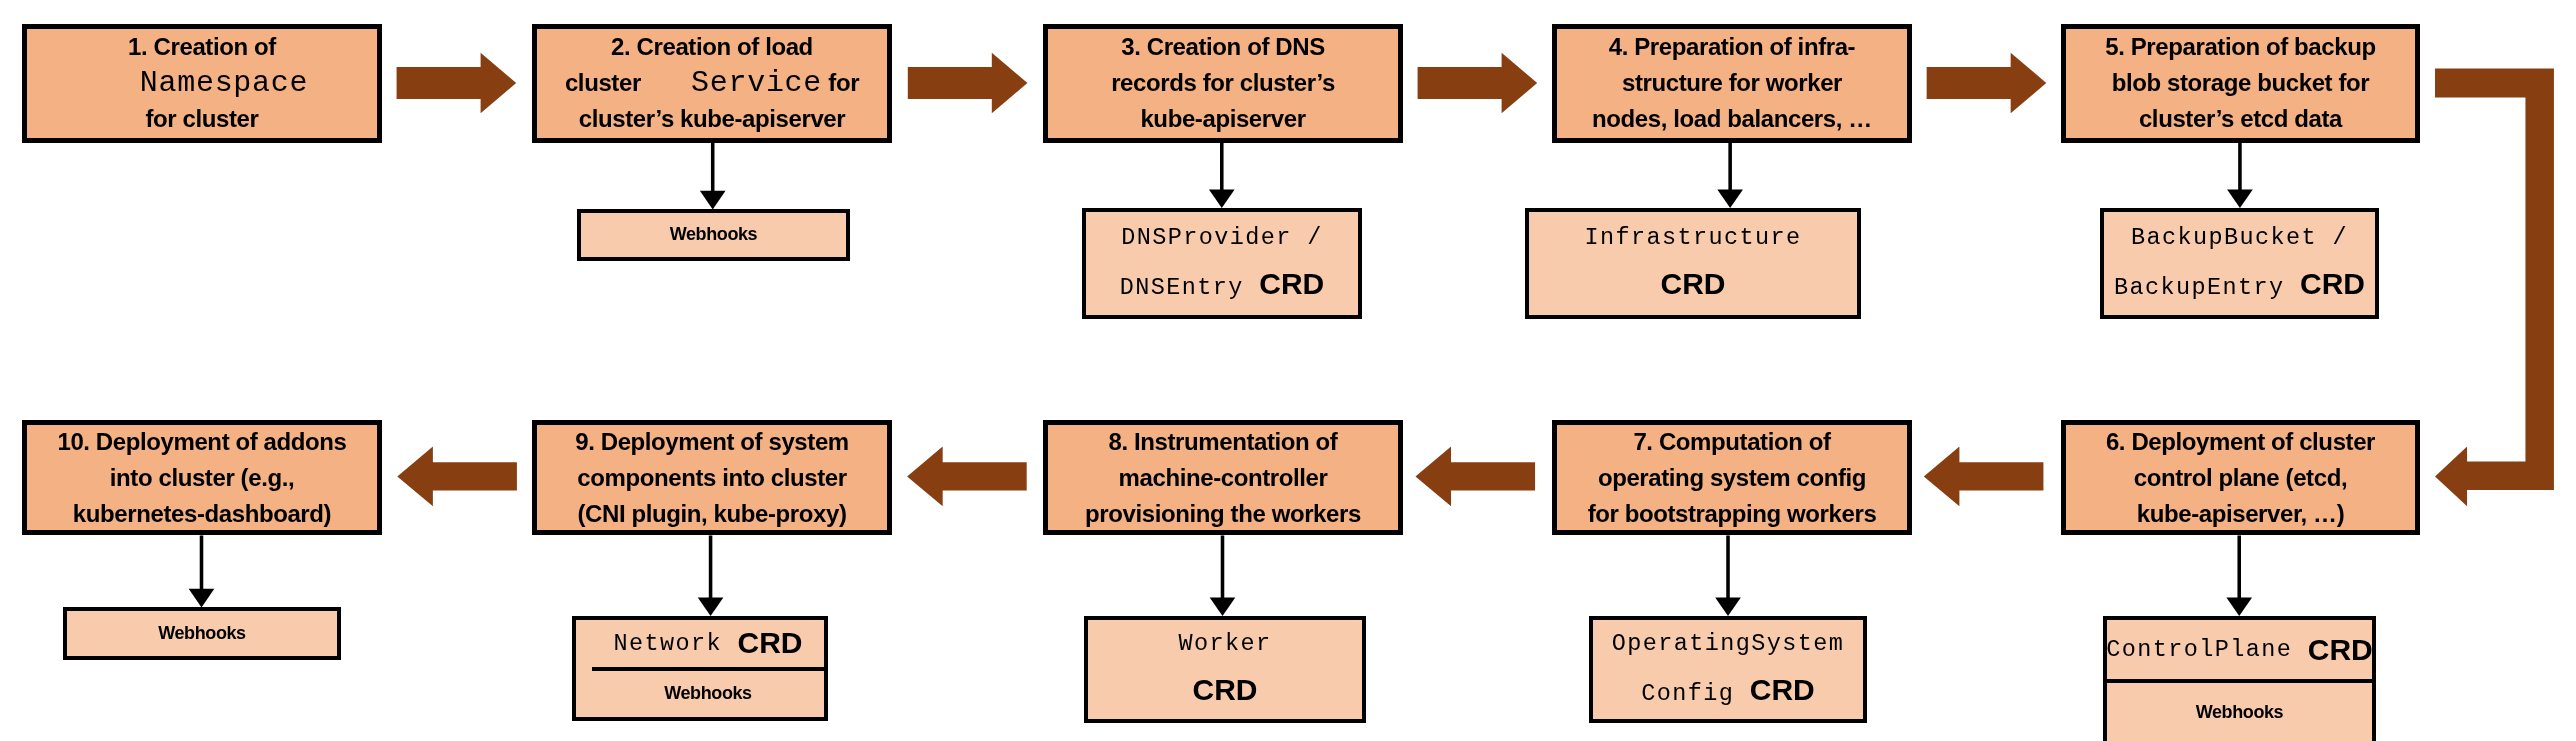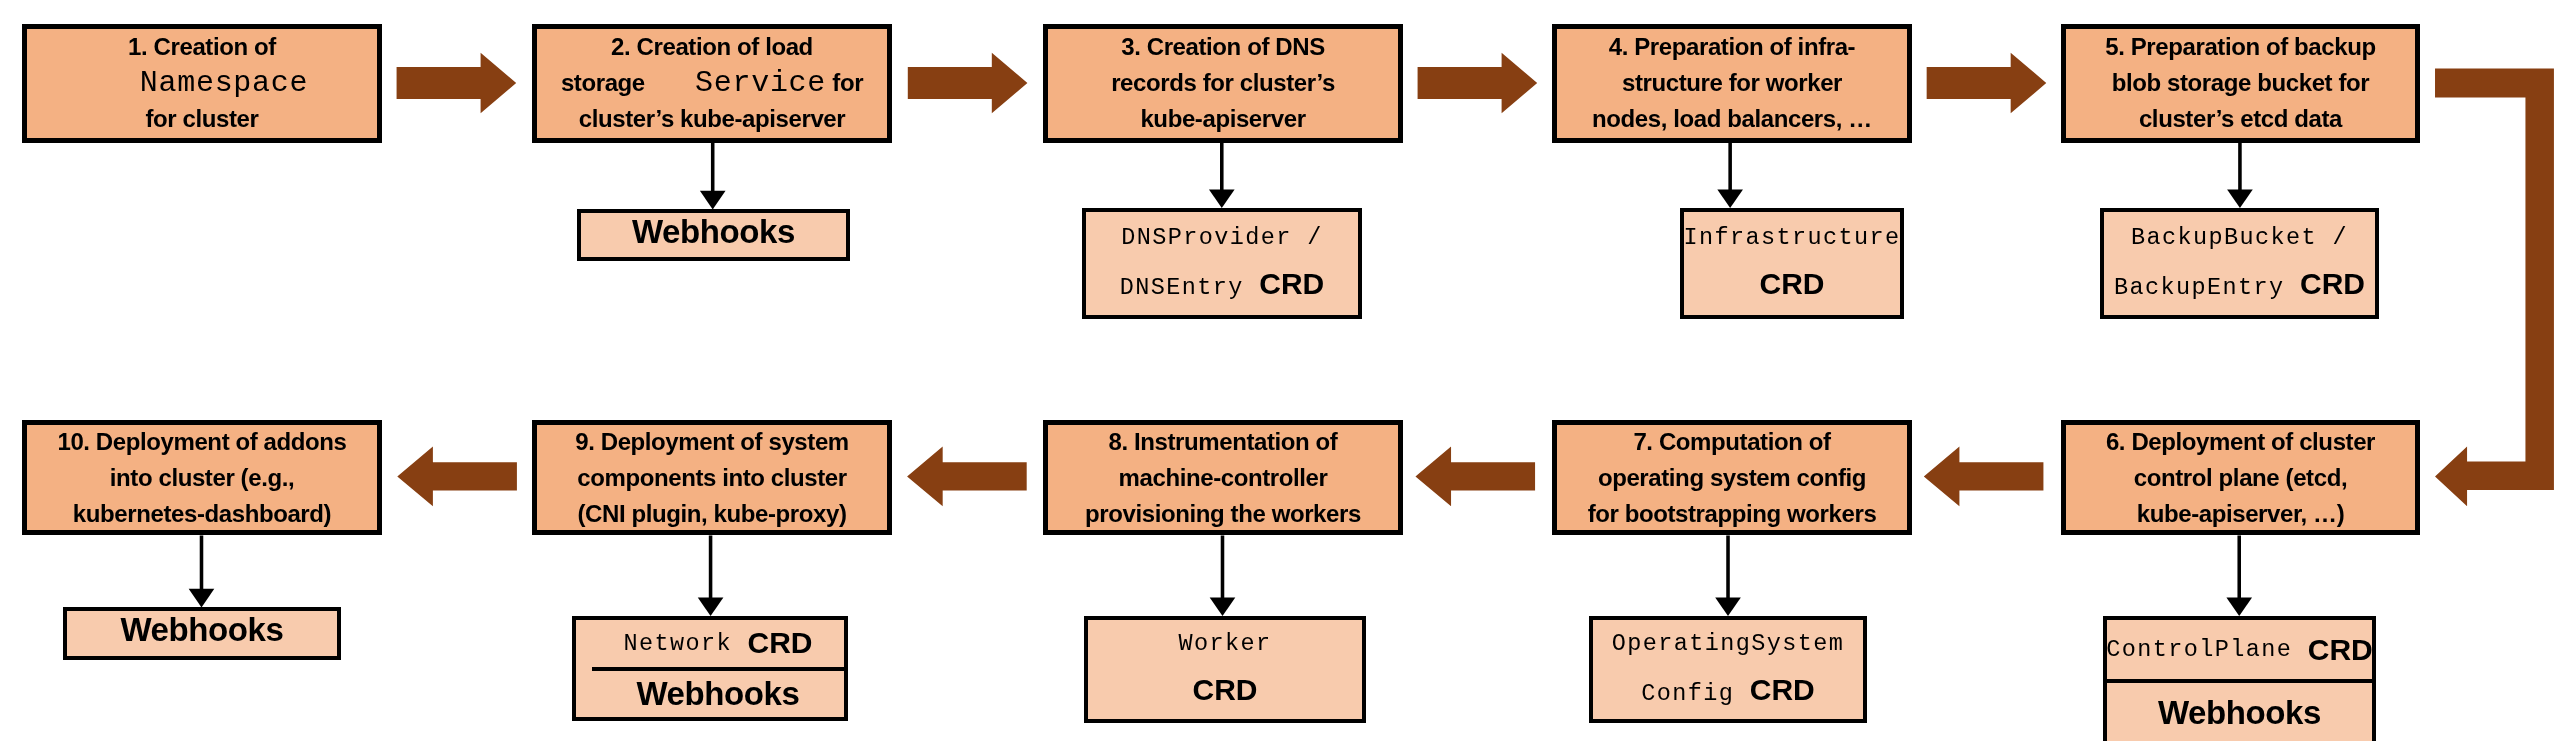--- a/index.html
+++ b/index.html
@@ -47,40 +47,40 @@
   .stack .row + .row{border-top:4.3px solid var(--border-color);}
 
   .seg{white-space:pre;}
   .mono{
     font-family:"Liberation Mono","DejaVu Sans Mono",monospace;
     font-weight:normal;
   }
   .main-box .mono{font-size:30px;letter-spacing:0.7px;margin-left:44px;}
   .sub-box .mono{font-size:23.5px;letter-spacing:1.4px;}
   .crd{font-weight:bold;font-size:30px;letter-spacing:0;font-family:"Liberation Sans",sans-serif;}
-  .wh{font-weight:bold;font-size:33px;letter-spacing:-0.4px;}
+  .wh{font-weight:bold;font-size:18px;letter-spacing:-0.4px;}
   .sline{line-height:44px;}
 
   
   .cA{left:22px;width:360px;}
   .cB{left:532px;width:360px;}
   .cC{left:1043px;width:360px;}
   .cD{left:1552px;width:360px;}
   .cE{left:2061px;width:359px;}
   
   .r1{top:23.5px;height:119px;}
   .r2{top:420px;height:115px;}
 
   
   .sub-b-top{left:577px;top:209px;width:273px;height:52px;}
   .sub-c-top{left:1082px;top:208px;width:280px;height:111px;}
-  .sub-d-top{left:1680px;top:208px;width:224px;height:111px;}
+  .sub-d-top{left:1525px;top:208px;width:336px;height:111px;}
   .sub-e-top{left:2100px;top:208px;width:279px;height:111px;}
   .sub-a-bot{left:63px;top:607px;width:278px;height:53px;}
-  .sub-b-bot{left:572px;top:616px;width:276px;height:105px;padding-left:16px;}
+  .sub-b-bot{left:572px;top:616px;width:256px;height:105px;padding-left:16px;}
   .sub-c-bot{left:1084px;top:616px;width:282px;height:107px;}
   .sub-d-bot{left:1589px;top:616px;width:278px;height:107px;}
   .sub-e-bot{left:2103px;top:616px;width:273px;height:130px;}
 </style>
 </head>
 <body>
 
 <div id="canvas">
 
   <svg id="arrow-layer" viewBox="0 0 3618 1042" xmlns="http://www.w3.org/2000/svg">
@@ -119,21 +119,21 @@
   </svg>
 
   <div class="main-box cA r1">
     <div class="line"><span class="seg">1. Creation of</span></div>
     <div class="line"><span class="seg mono">Namespace</span></div>
     <div class="line"><span class="seg">for cluster</span></div>
   </div>
 
   <div class="main-box cB r1">
     <div class="line"><span class="seg">2. Creation of load</span></div>
-    <div class="line"><span class="seg">storage </span><span class="seg mono">Service</span><span class="seg"> for</span></div>
+    <div class="line"><span class="seg">cluster </span><span class="seg mono">Service</span><span class="seg"> for</span></div>
     <div class="line"><span class="seg">cluster’s kube-apiserver</span></div>
   </div>
 
   <div class="main-box cC r1">
     <div class="line"><span class="seg">3. Creation of DNS</span></div>
     <div class="line"><span class="seg">records for cluster’s</span></div>
     <div class="line"><span class="seg">kube-apiserver</span></div>
   </div>
 
   <div class="main-box cD r1">

